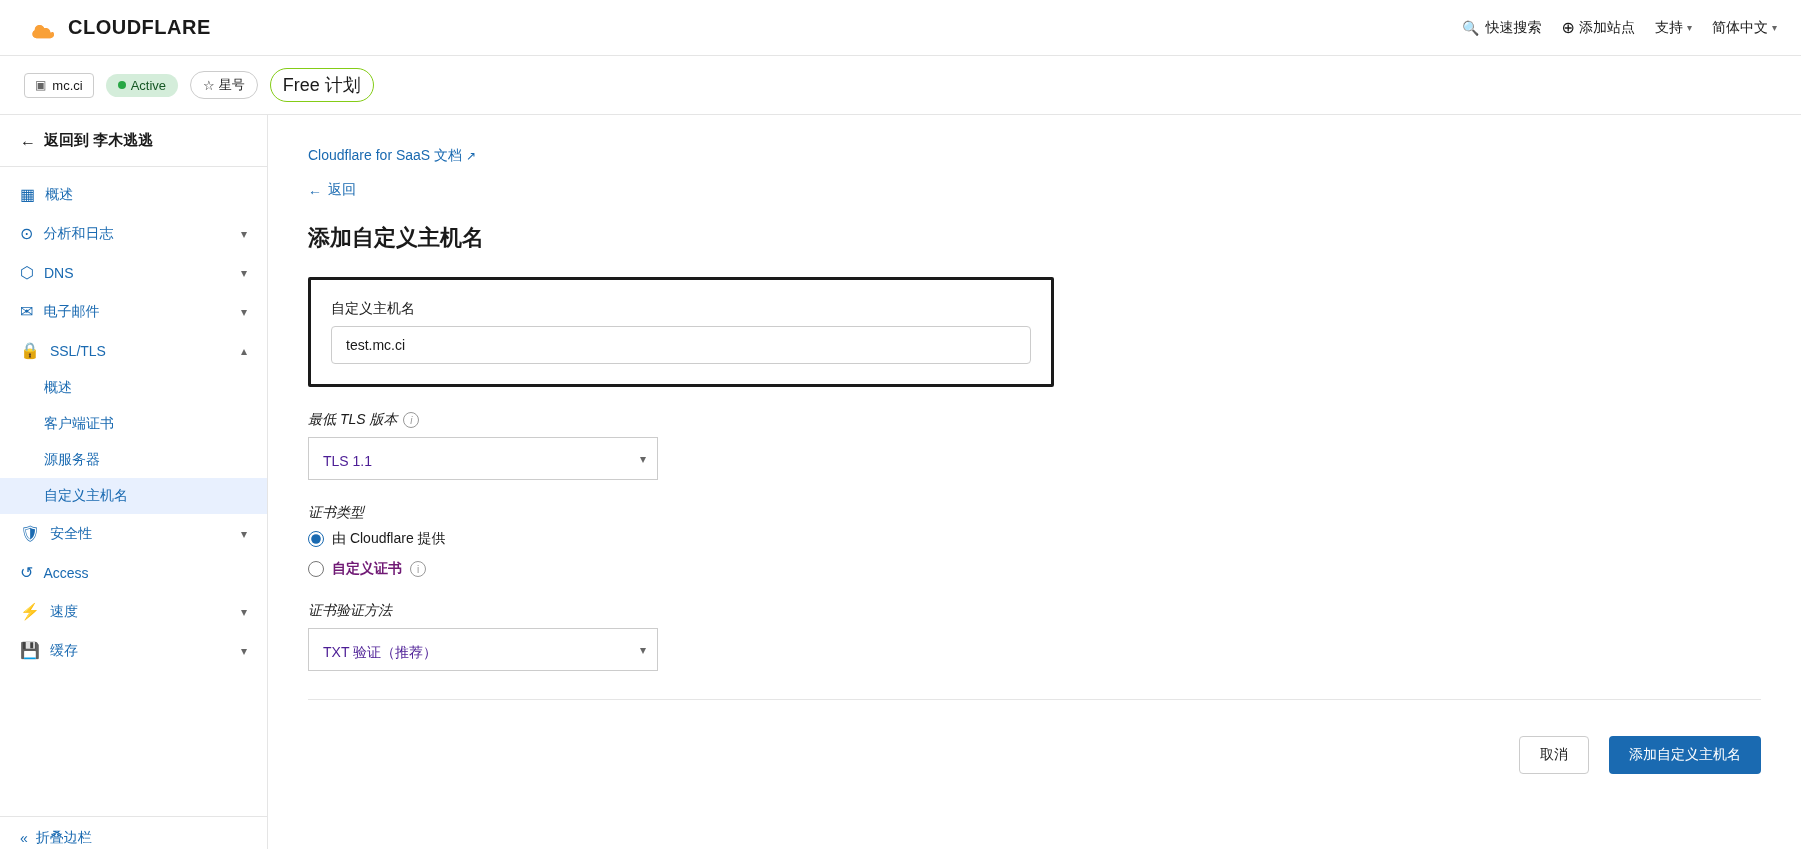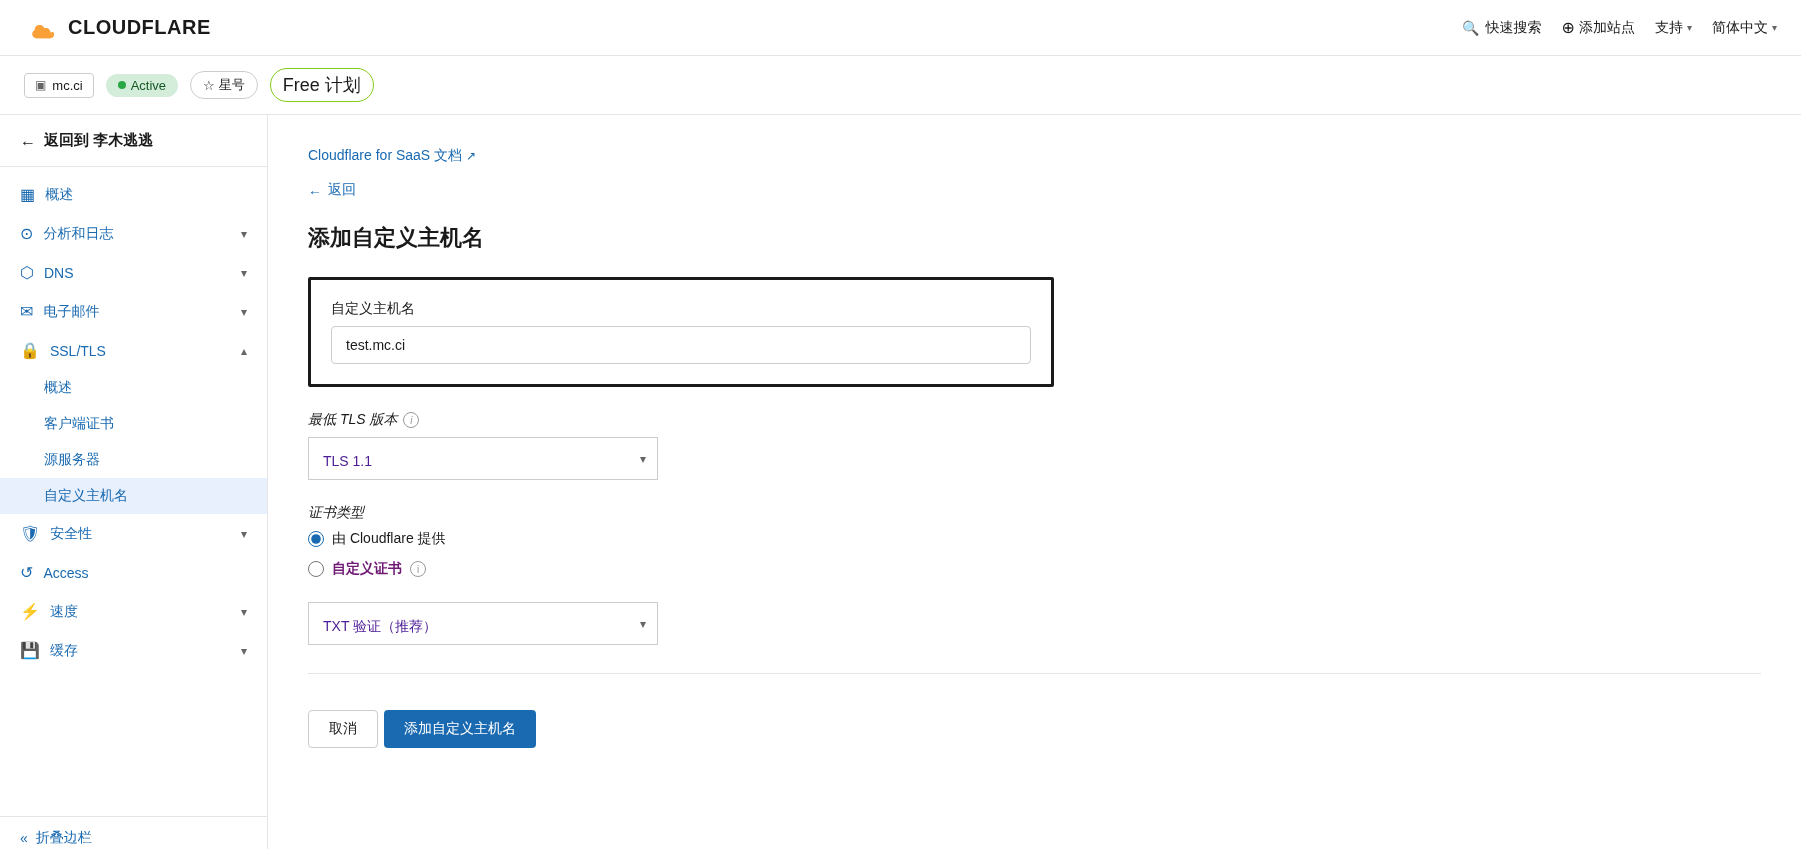--- a/index.html
+++ b/index.html
@@ -149,21 +149,21 @@
     }
 
     .radio-group { display: flex; flex-direction: column; gap: 12px; }
     .radio-item { display: flex; align-items: center; gap: 8px; font-size: 14px; color: #1a1a1a; }
     .radio-item input[type="radio"] { accent-color: #1a6ab1; width: 16px; height: 16px; }
     .radio-label-disabled { color: #701a75; font-weight: bold; }
 
     .divider { border: none; border-top: 1px solid #e5e5e5; margin: 28px 0; }
 
     
-    .form-footer { display: flex; justify-content: flex-start; gap: 6px; padding-top: 8px; }
+    .form-footer { display: flex; justify-content: flex-end; gap: 20px; padding-top: 8px; }
     .btn-cancel {
       border: 1px solid #ccc; background: #fff; border-radius: 4px;
       padding: 9px 20px; font-size: 14px; color: #1a1a1a; cursor: pointer;
     }
     .btn-primary {
       background: #1a6ab1; color: #fff; border: none; border-radius: 4px;
       padding: 9px 20px; font-size: 14px; cursor: pointer; font-weight: 500;
     }
 
     
@@ -352,20 +352,21 @@
         <label class="radio-item">
           <input type="radio" name="cert_type" style="">
           <span class="radio-label-disabled">自定义证书</span>
           <span class="info-icon">i</span>
         </label>
       </div>
     </div>
 
     
     <div class="form-section">
+      <div class="form-section-label">证书验证方法</div>
       <div class="select-wrapper">
         <select class="form-select">
           <option selected="">TXT 验证（推荐）</option>
           <option>HTTP 验证</option>
           <option>Email 验证</option>
         </select>
         <span class="select-arrow">▾</span>
       </div>
     </div>
 

